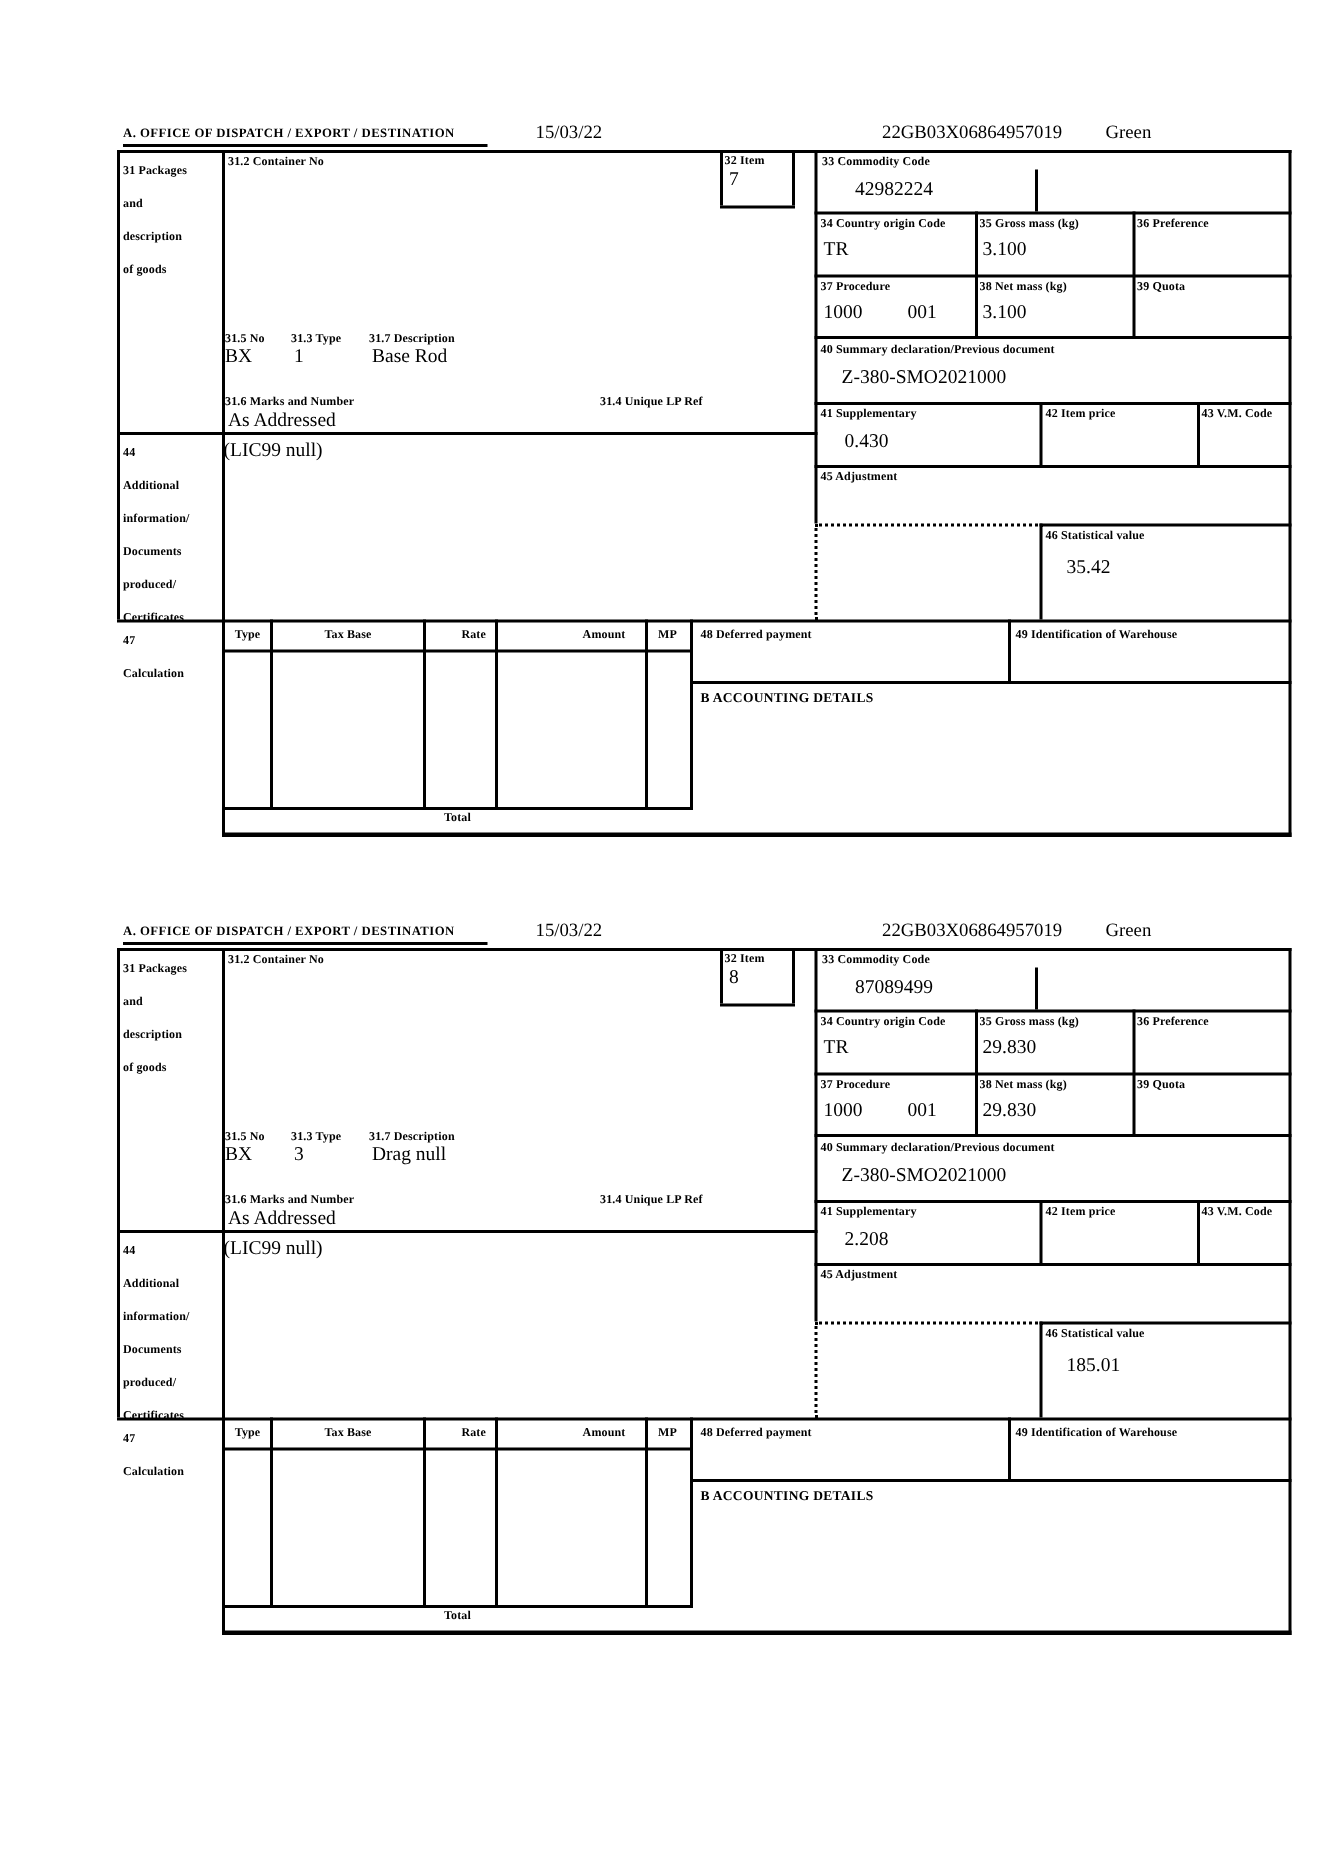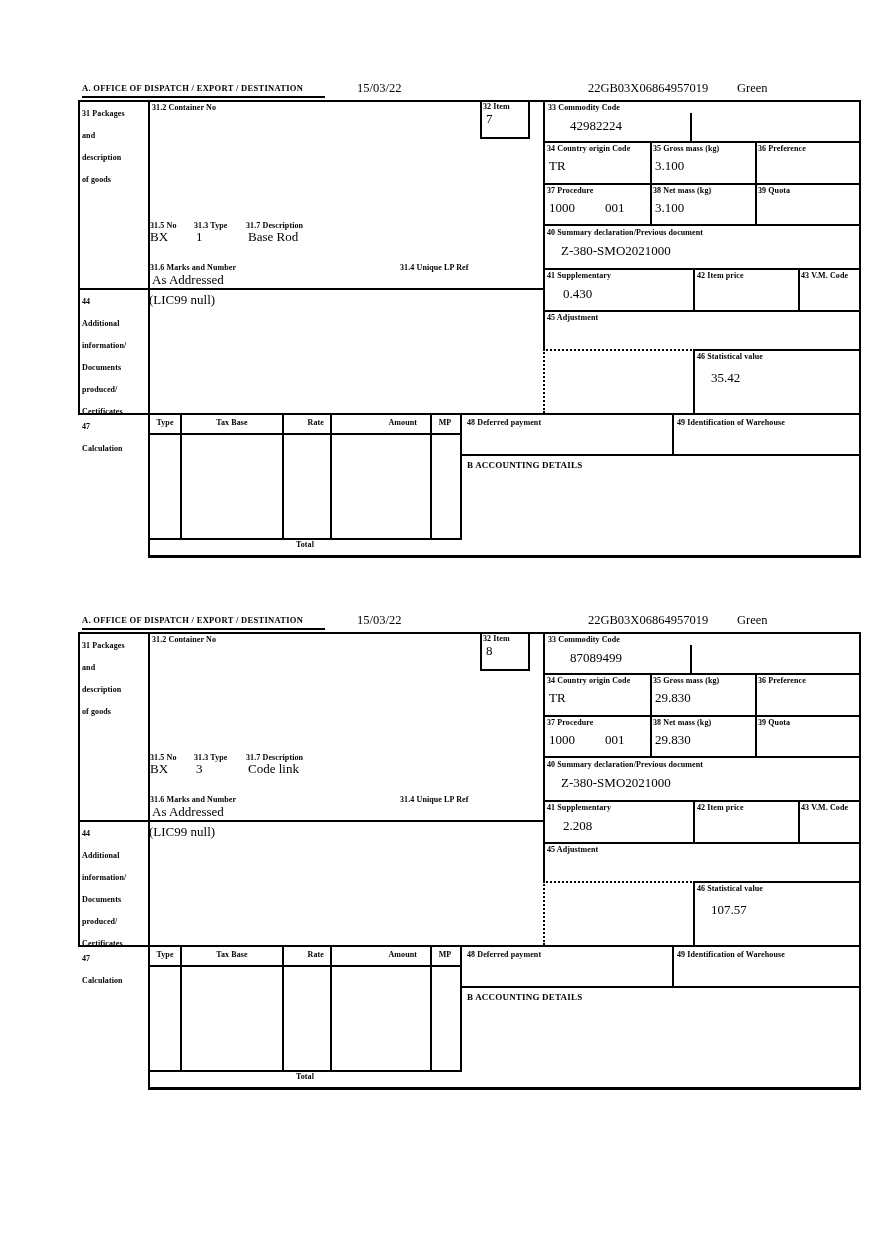--- a/index.html
+++ b/index.html
@@ -182,27 +182,27 @@
     <div class="t val" style="left: 577px; top: 121px;">29.830</div>
     <div class="t lab" style="left: 680px; top: 106px;">39 Quota</div>
     <div class="t lab" style="left: 469px; top: 148px;">40 Summary declaration/Previous document</div>
     <div class="t val" style="left: 483px; top: 164px;">Z-380-SMO2021000</div>
     <div class="t lab" style="left: 469px; top: 191px;">41 Supplementary</div>
     <div class="t val" style="left: 485px; top: 207px;">2.208</div>
     <div class="t lab" style="left: 619px; top: 191px;">42 Item price</div>
     <div class="t lab" style="left: 723px; top: 191px;">43 V.M. Code</div>
     <div class="t lab" style="left: 469px; top: 233px;">45 Adjustment</div>
     <div class="t lab" style="left: 619px; top: 272px;">46 Statistical value</div>
-    <div class="t val" style="left: 633px; top: 291px;">107.57</div>
+    <div class="t val" style="left: 633px; top: 291px;">185.01</div>
     <div class="t lab" style="left: 72px; top: 141px;">31.5 No</div>
     <div class="t lab" style="left: 116px; top: 141px;">31.3 Type</div>
     <div class="t lab" style="left: 168px; top: 141px;">31.7 Description</div>
     <div class="t val" style="left: 72px; top: 150px;">BX</div>
     <div class="t val" style="left: 118px; top: 150px;">3</div>
-    <div class="t val" style="left: 170px; top: 150px;">Code link</div>
+    <div class="t val" style="left: 170px; top: 150px;">Drag null</div>
     <div class="t lab" style="left: 72px; top: 183px;">31.6 Marks and Number</div>
     <div class="t lab" style="left: 322px; top: 183px;">31.4 Unique LP Ref</div>
     <div class="t val" style="left: 74px; top: 193px;">As Addressed</div>
     <div class="t lab pre" style="left: 4px; top: 211px;">44
 Additional
 information/
 Documents
 produced/
 Certificates</div>
     <div class="t val" style="left: 71px; top: 213px;">(LIC99 null)</div>

